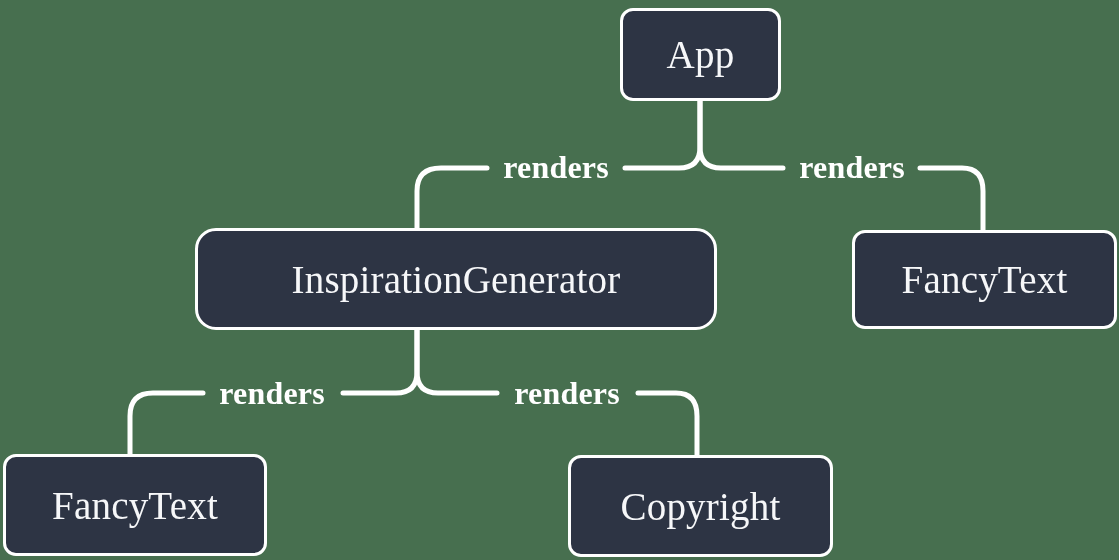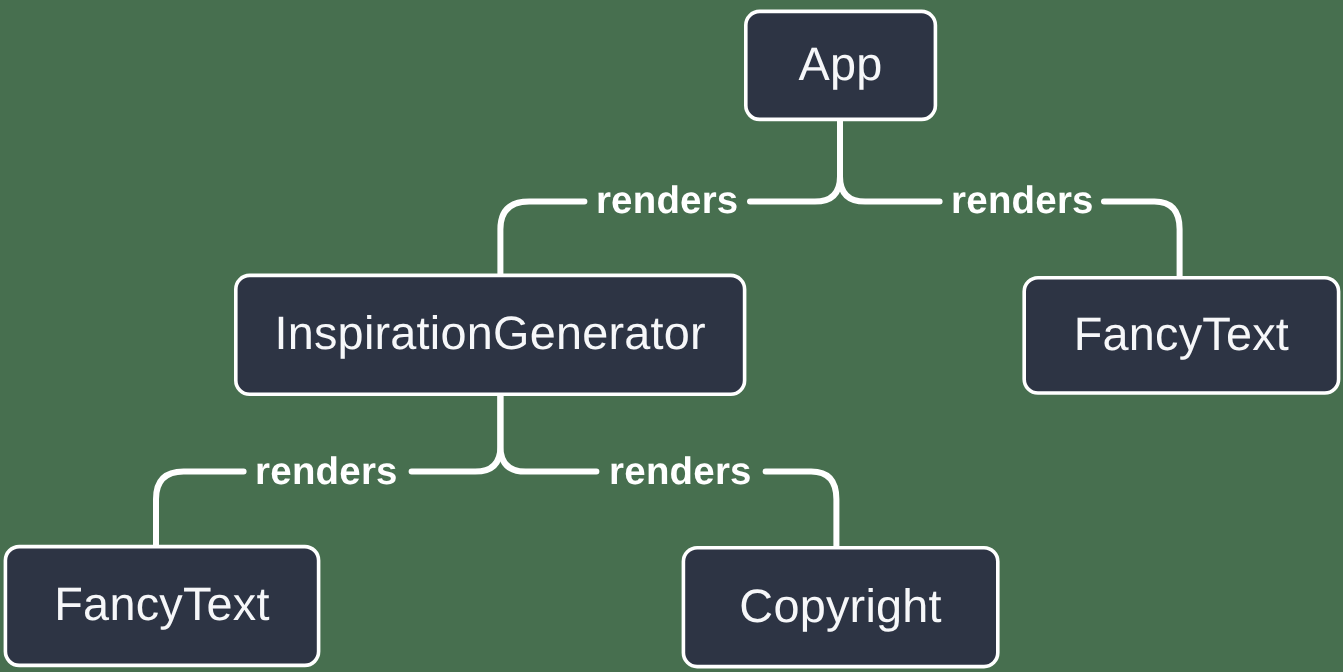--- a/index.html
+++ b/index.html
@@ -6,21 +6,21 @@
     margin: 0;
     padding: 0;
     background: #476F4F;
   }
   #stage {
     position: relative;
     width: 1119px;
     height: 560px;
     background: #476F4F;
     overflow: hidden;
-    font-family: Liberation Sans, sans-serif;
+    font-family: Liberation Serif, serif;
   }
   #edges-layer {
     position: absolute;
     left: 0; top: 0;
     width: 1119px;
     height: 560px;
   }
   #edges-layer path {
     fill: none;
     stroke: #FFFFFF;
@@ -37,21 +37,21 @@
     color: #F6F7F9;
     font-size: 39px;
     font-weight: 400;
     display: flex;
     align-items: center;
     justify-content: center;
     white-space: nowrap;
     letter-spacing: 0.2px;
   }
   .node-app                  { left: 620px; top: 8px;   width: 161px; height: 93px;  }
-  .node-inspiration          { left: 195px; top: 228px; width: 427px; height: 102px; }
+  .node-inspiration          { left: 195px; top: 228px; width: 522px; height: 102px; border-radius: 21px; }
   .node-fancytext-right      { left: 852px; top: 230px; width: 265px; height: 99px;  }
   .node-fancytext-left       { left: 3px;   top: 454px; width: 264px; height: 102px; }
   .node-copyright            { left: 568px; top: 455px; width: 265px; height: 102px; }
   .edge-label {
     position: absolute;
     transform: translate(-50%, -50%);
     color: #FFFFFF;
     font-size: 32px;
     font-weight: 700;
     white-space: nowrap;

